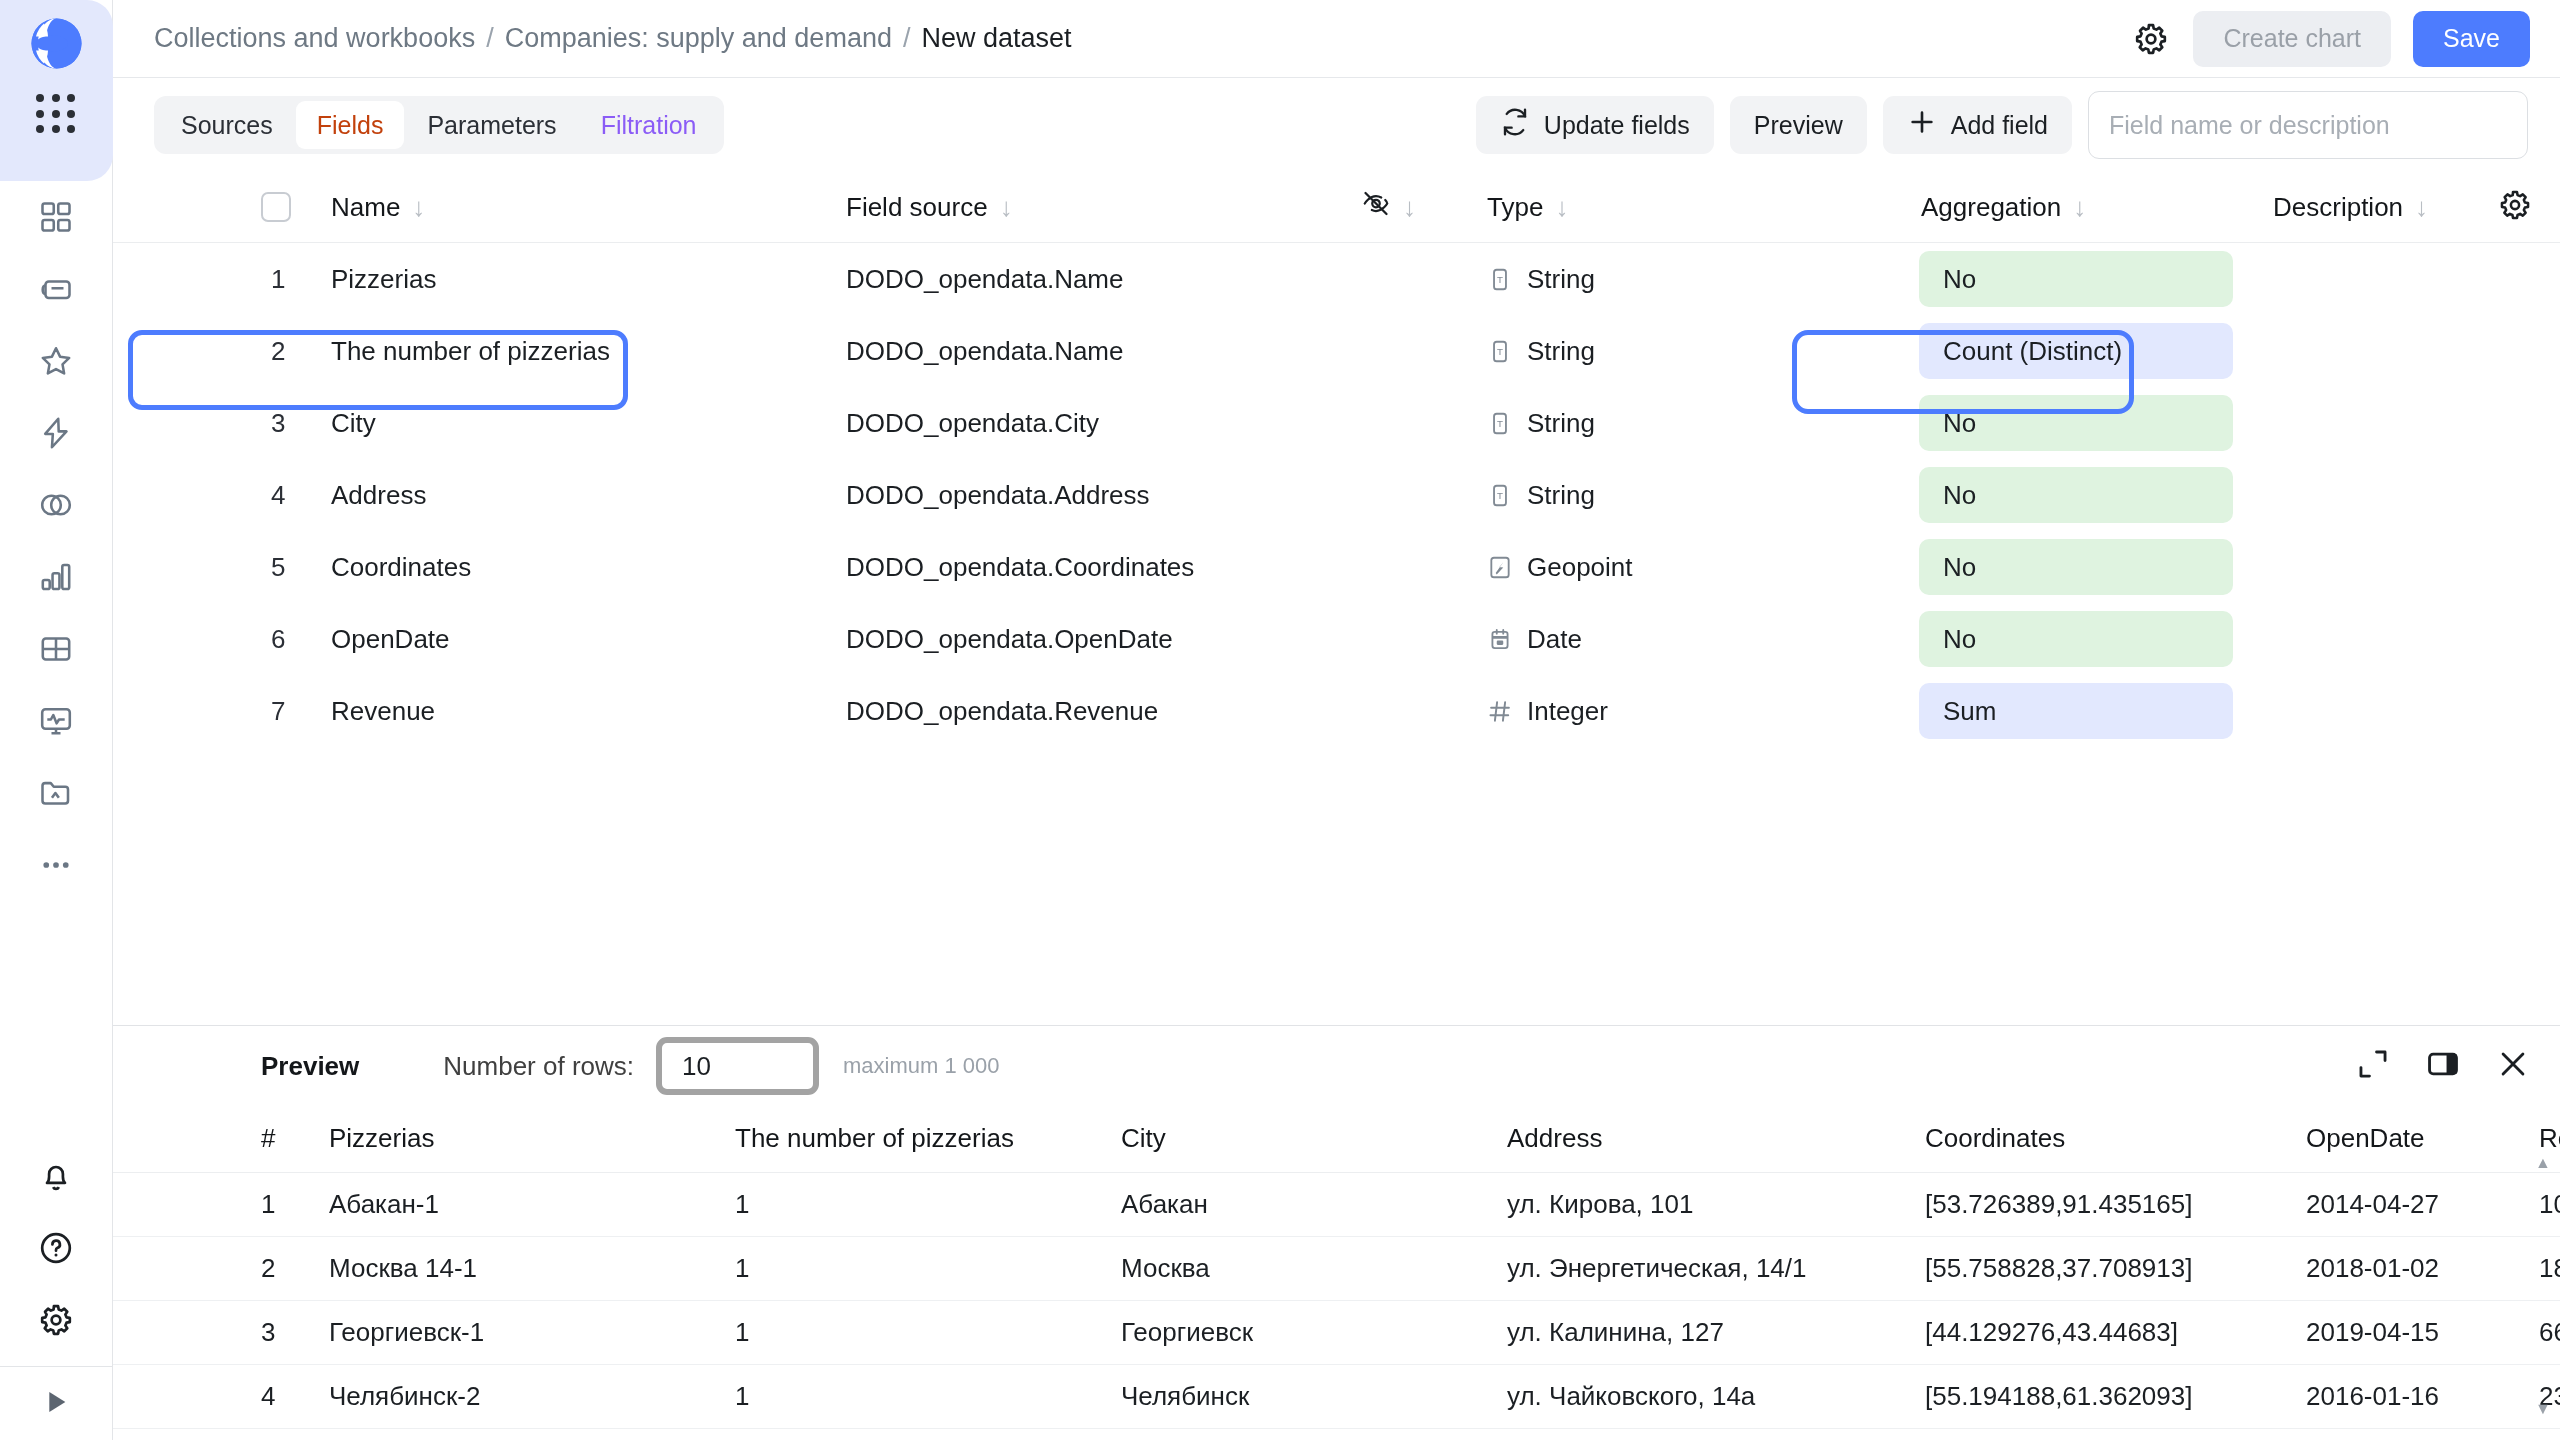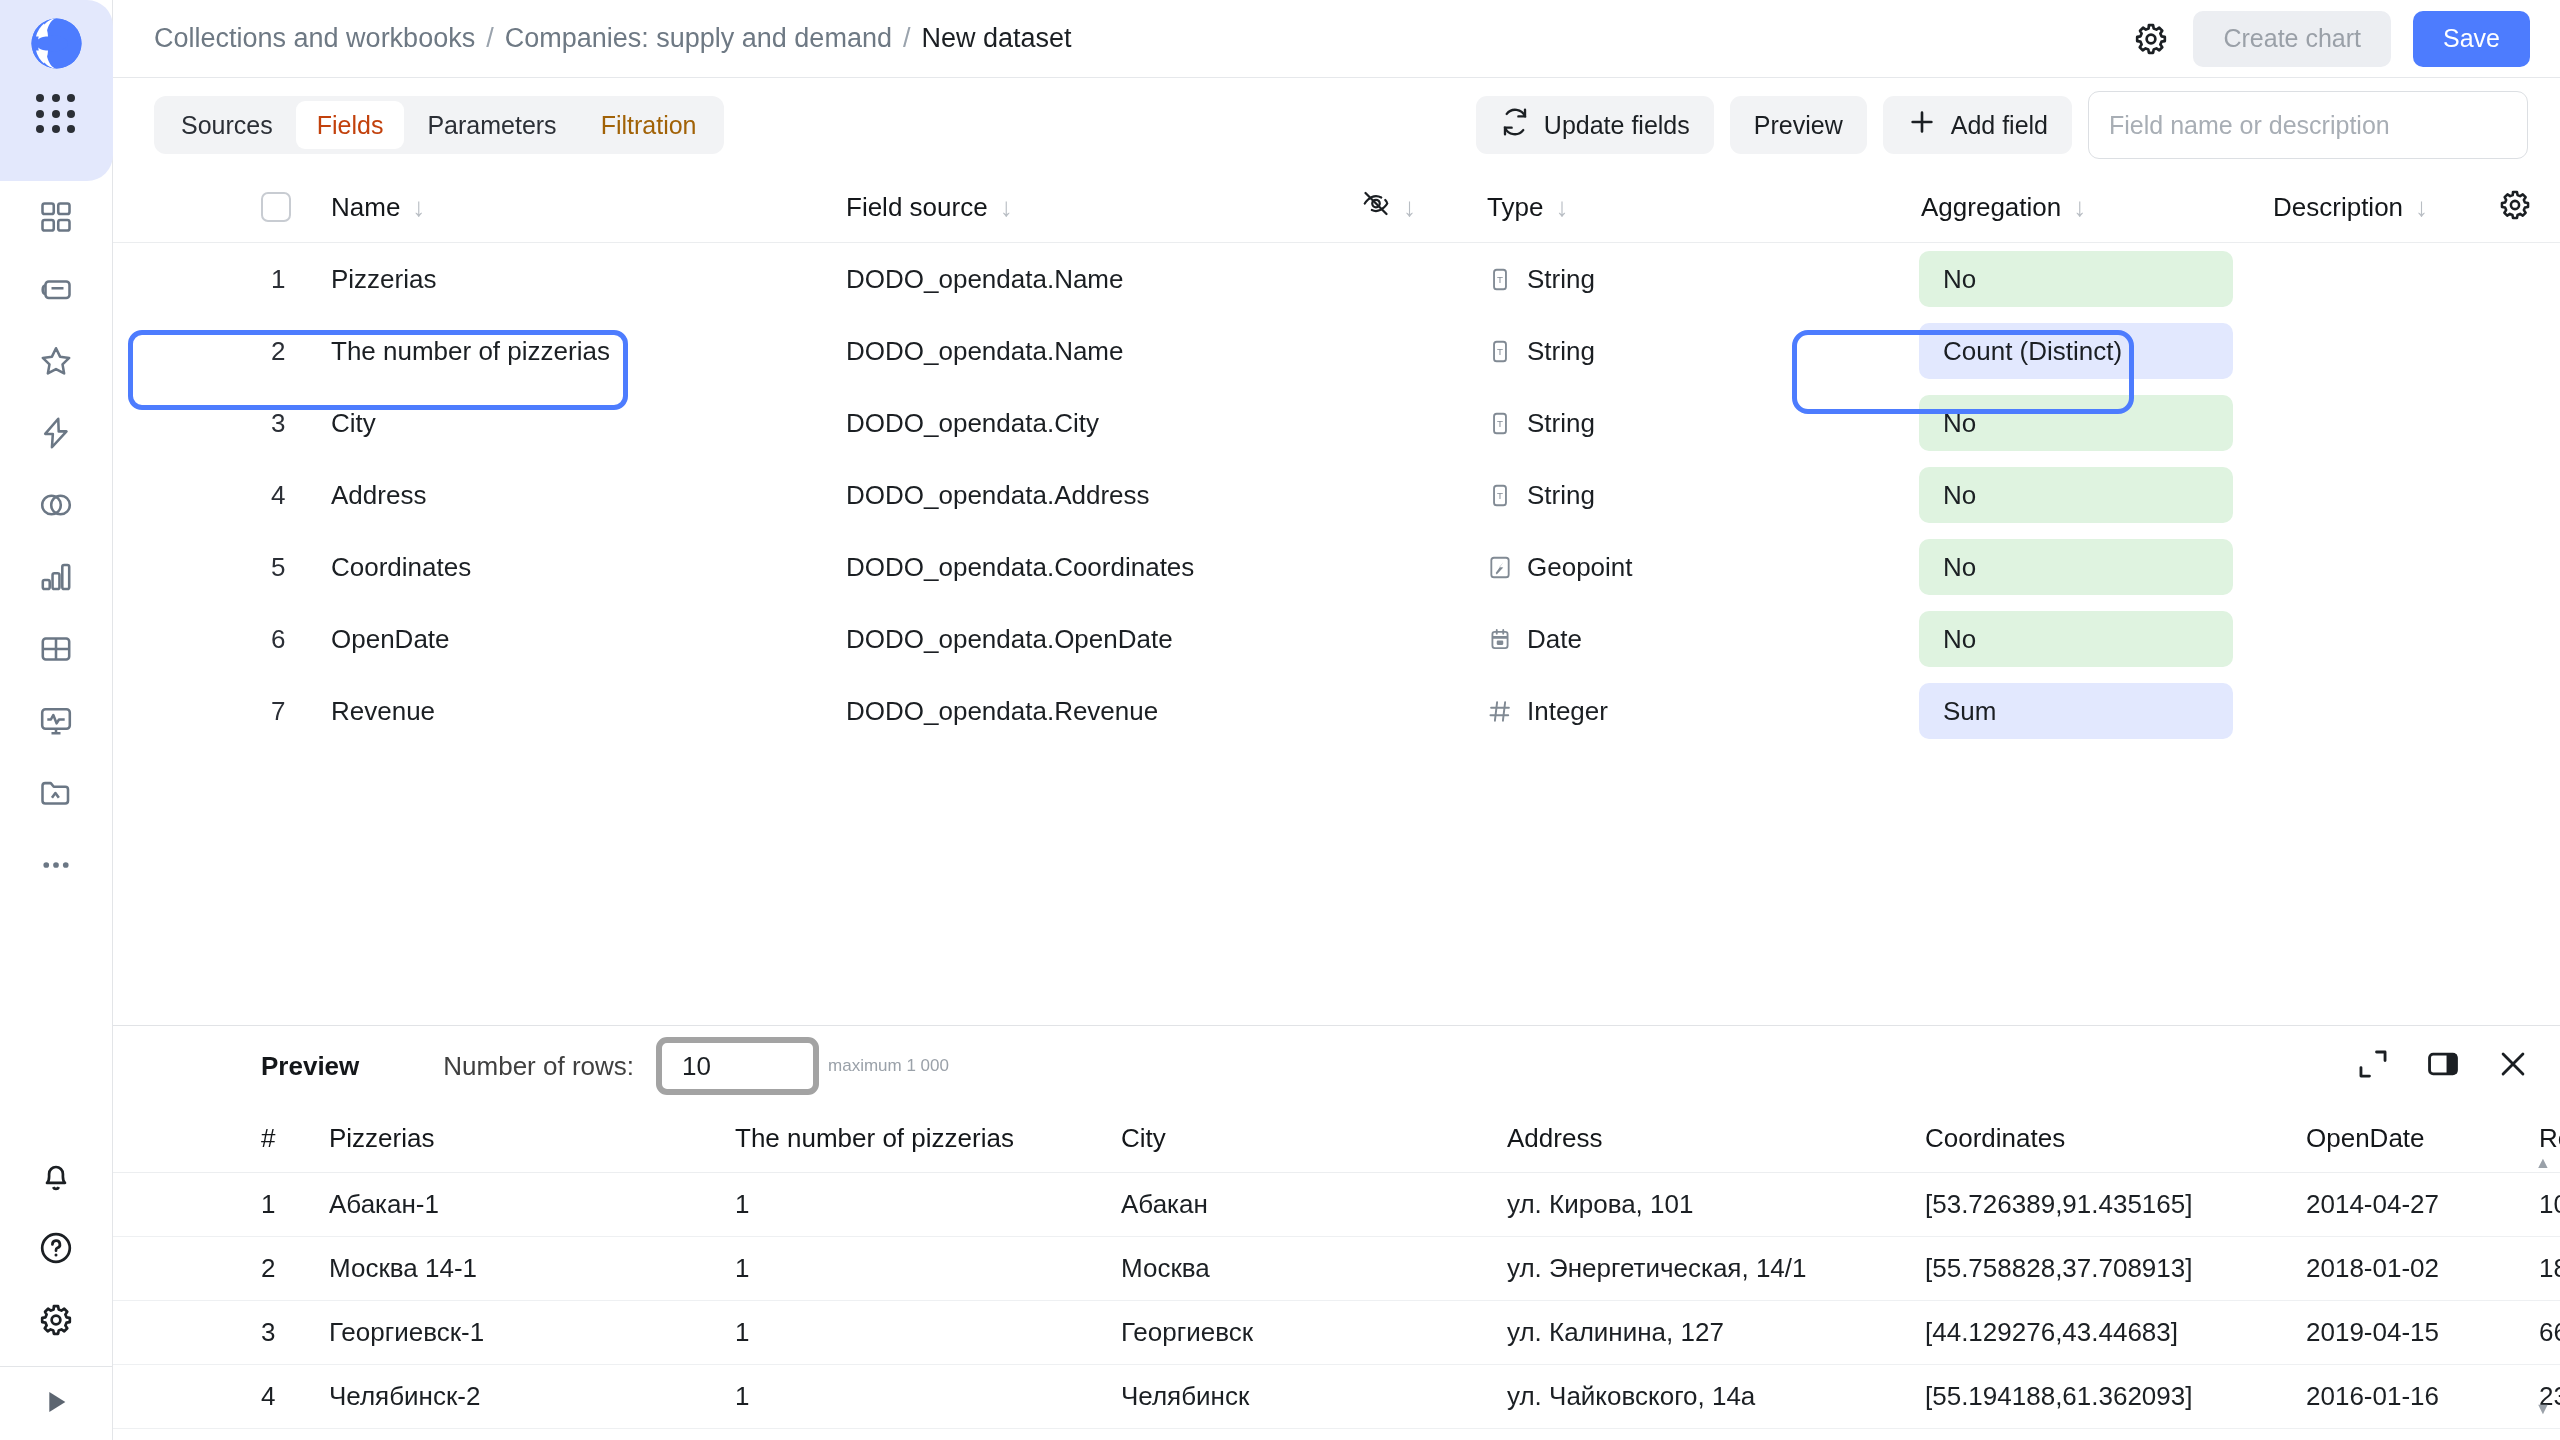--- a/index.html
+++ b/index.html
@@ -92,21 +92,21 @@
     padding: 5px 6px; gap: 2px;
   }
   .tab {
     height: 48px; padding: 0 21px; border-radius: 9px;
     font-size: 25px; color: #2b2f36;
     display: flex; align-items: center; cursor: pointer;
     background: transparent; border: none;
     font-family: "Liberation Sans", sans-serif;
   }
   .tab.active { background: #ffffff; color: #c2410c; }
-  .tab.disabled { color: #a16207; cursor: default; }
+  .tab.disabled { color: #8b5cf6; cursor: default; }
   #toolbar-right { margin-left: auto; display: flex; align-items: center; gap: 16px; }
   .gbtn {
     background: #f2f3f5; border: none; border-radius: 11px;
     height: 58px; padding: 0 24px;
     font-size: 25px; color: #1b1f23; cursor: pointer;
     display: inline-flex; align-items: center; gap: 14px;
     font-family: "Liberation Sans", sans-serif;
   }
   #field-search {
     width: 440px; height: 68px;
@@ -202,21 +202,21 @@
     padding: 0 30px 0 148px;
   }
   #preview-title { font-size: 26px; font-weight: bold; color: #14171a; }
   #rows-label { font-size: 26px; color: #404040; margin-left: 84px; }
   #rows-input {
     margin-left: 22px; width: 163px; height: 58px;
     border: 6px solid #a3a3a3; border-radius: 11px;
     padding: 0 20px; font-size: 26px; color: #1b1f23;
     font-family: "Liberation Sans", sans-serif; outline: none;
   }
-  #rows-max { margin-left: 9px; font-size: 17px; color: #9aa1a9; }
+  #rows-max { margin-left: 24px; font-size: 22px; color: #9aa1a9; }
   #preview-actions { margin-left: auto; display: flex; align-items: center; gap: 36px; color: #1b1f23; }
 
   #ptable { width: 100%; }
   #ptable-head {
     height: 68px; display: flex; align-items: center;
     border-bottom: 1px solid #eceef0;
   }
   .ph { font-size: 26px; color: #14171a; flex: none; }
   .prow {
     height: 64px; display: flex; align-items: center;

